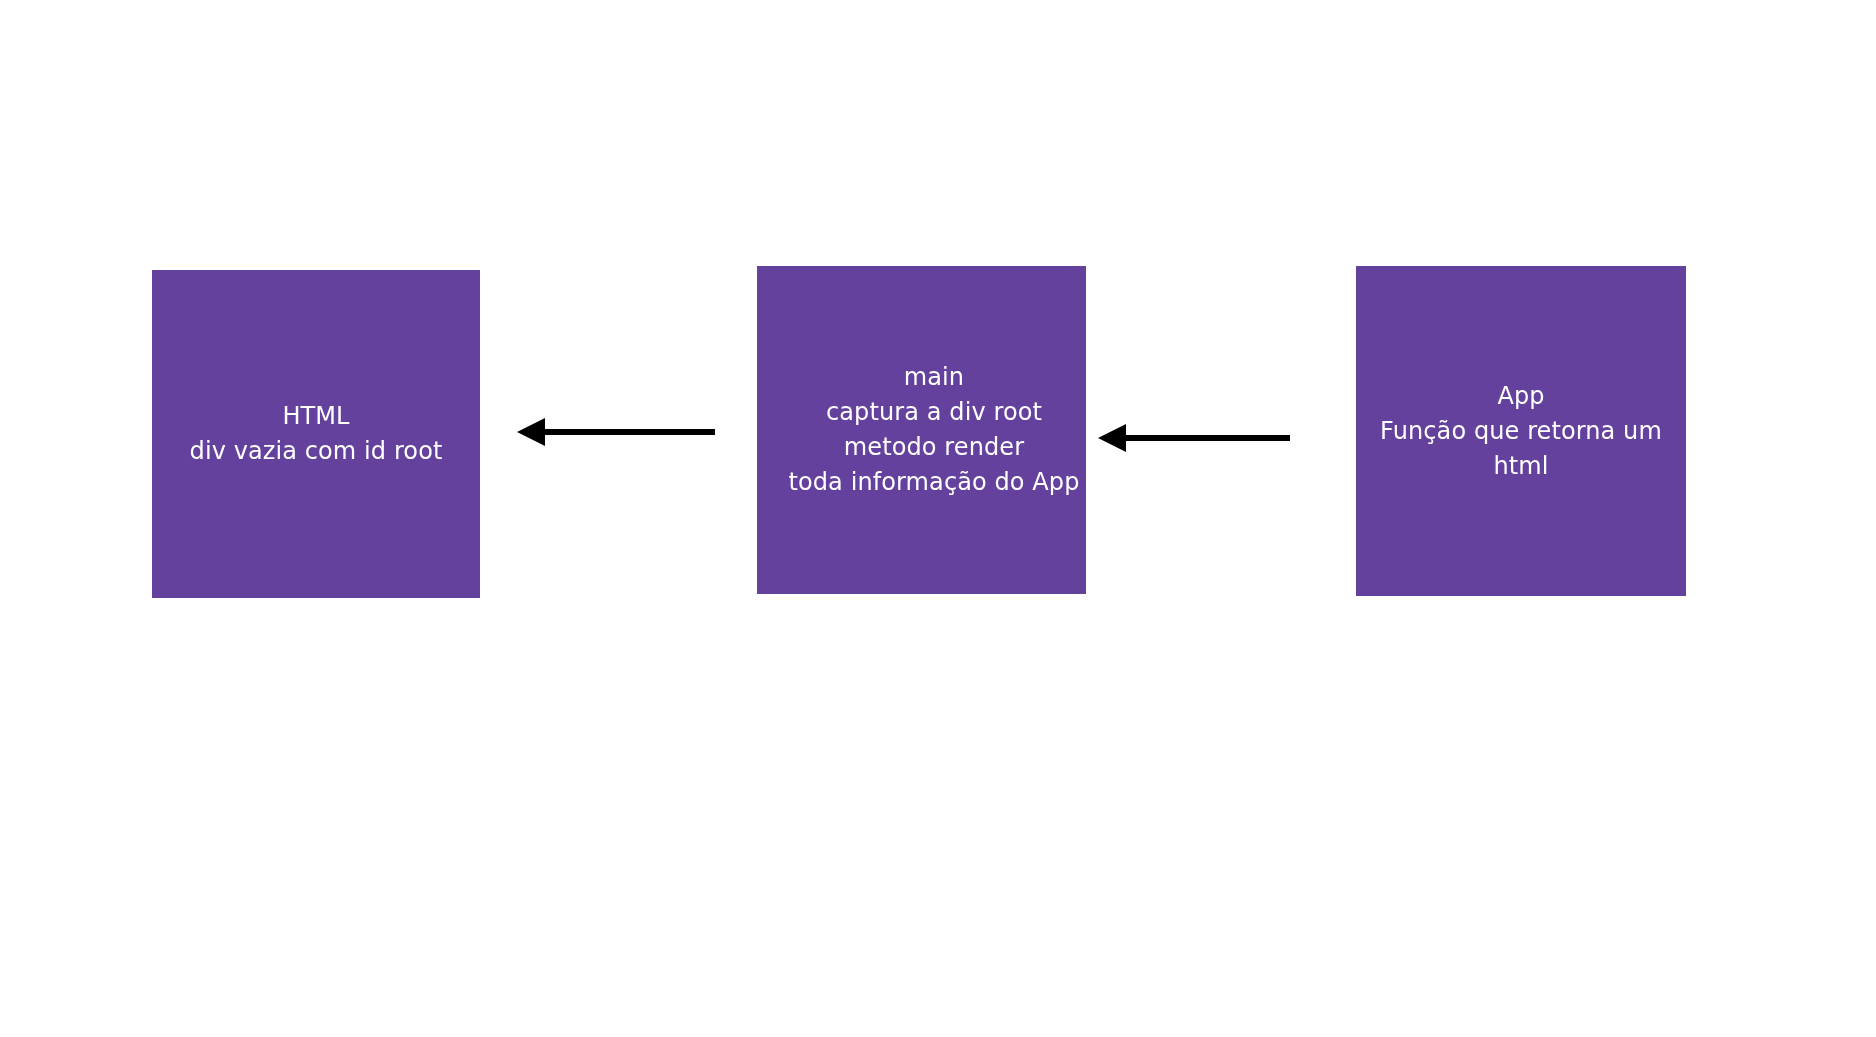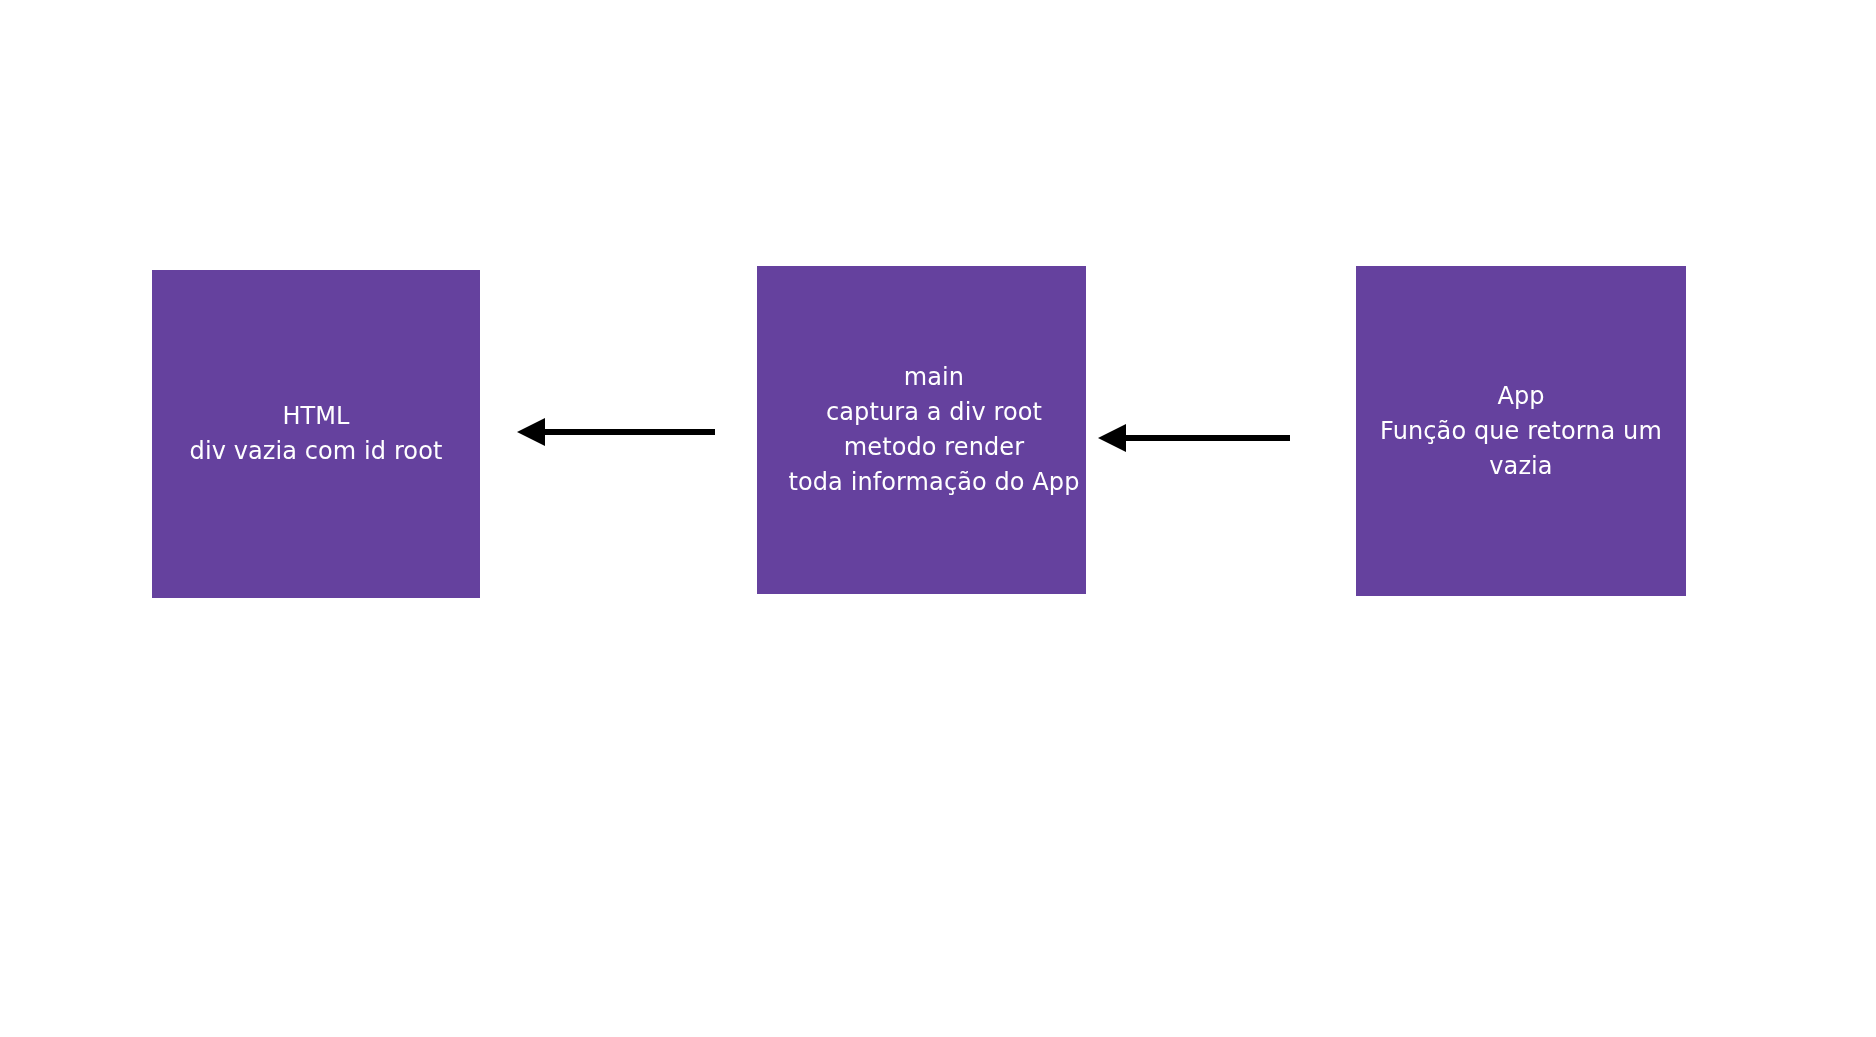--- a/index.html
+++ b/index.html
@@ -113,16 +113,16 @@
 
   <div class="arrow" id="arrow-app-to-main">
     <svg width="194" height="40" viewBox="0 0 194 40" xmlns="http://www.w3.org/2000/svg">
       <line x1="28" y1="20" x2="194" y2="20" stroke="#000000" stroke-width="6" stroke-linecap="butt"></line>
       <path d="M 2 20 L 30 6 L 30 34 Z" fill="#000000"></path>
     </svg>
   </div>
 
   <div class="node-box" id="box-app" style="background:#65419E;">
     <span class="node-text">App
-Função que retorna um vazia</span>
+Função que retorna um html</span>
   </div>
 
 </div>
 
 </body></html>

